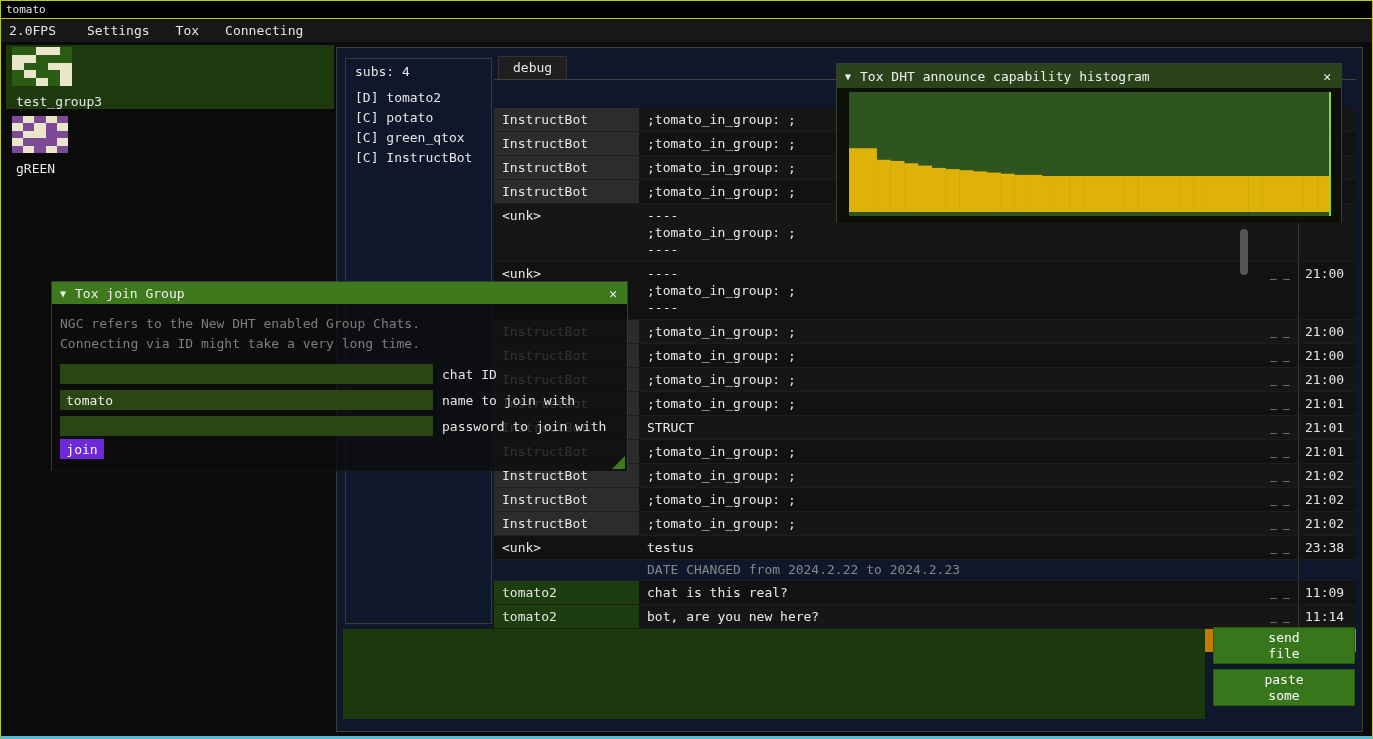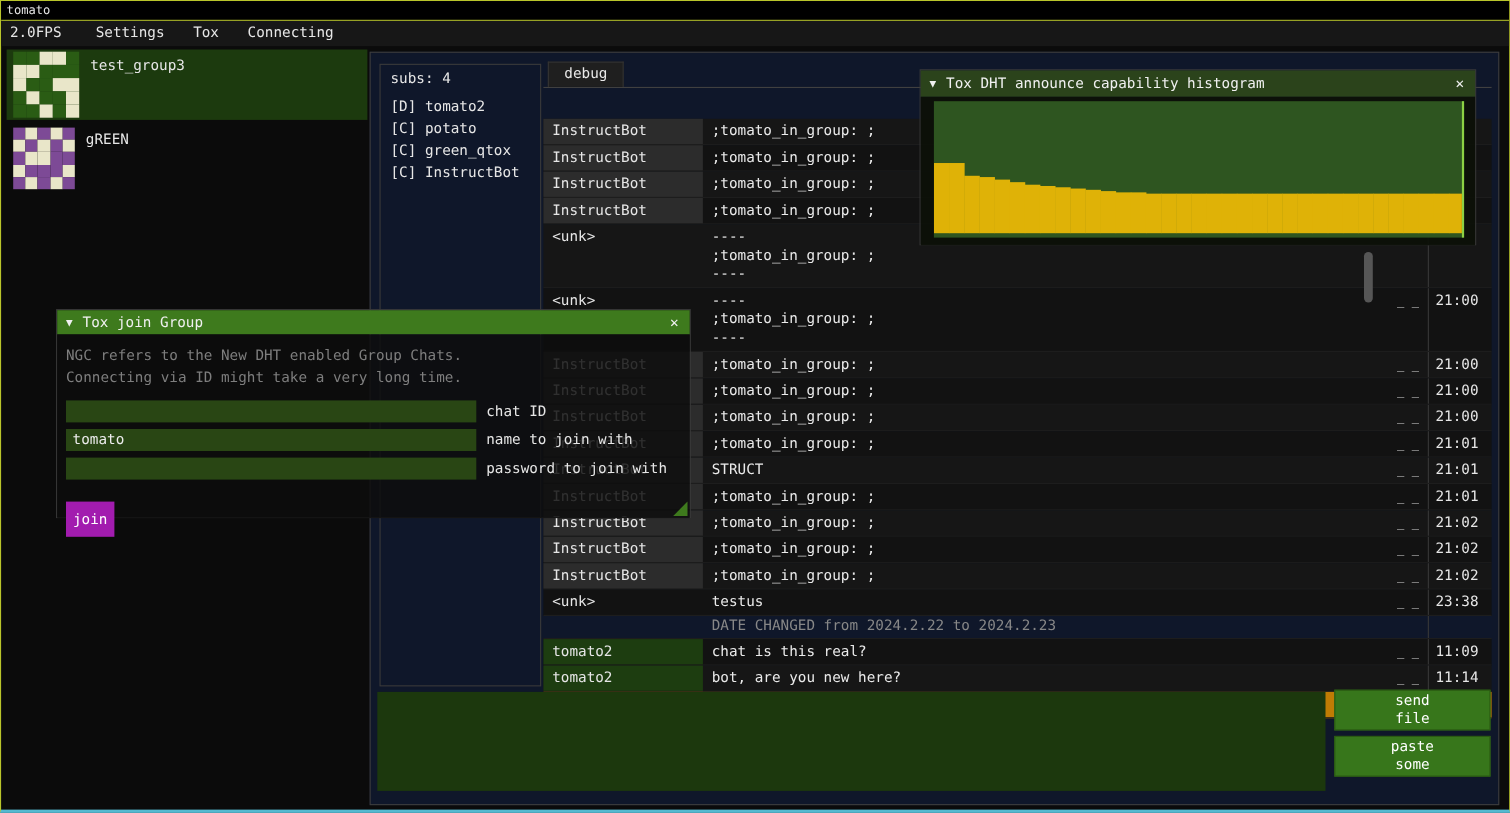--- a/index.html
+++ b/index.html
@@ -12,21 +12,21 @@
   }
   
   .titlebar { height:18px; background:#000; font-size:11px; padding:2px 5px; border-bottom:1px solid #b9c52b; }
   .menubar { height:23px; background:#171717; display:flex; align-items:center; font-size:13px; }
   .menubar .fps { padding:3px 8px; margin-right:10px; }
   .menubar-items { display:flex; }
   .menu-item { padding:3px 13px; cursor:default; }
 
   
   .group-list { position:absolute; left:5px; top:44px; width:328px; }
-  .group-row { position:relative; display:flex; height:64px; margin-bottom:3px; }
+  .group-row { position:relative; display:flex; height:64px; margin-bottom:3px;flex-direction:column; }
   .group-row.selected { background:#1c3a0e; }
   .avatar { width:60px; height:60px; margin:2px 0 0 6px; display:grid;
             grid-template-columns:repeat(5,1fr); grid-template-rows:repeat(5,1fr); }
   .group-row:nth-child(2) .avatar { width:56px; height:56px; margin-top:4px; }
   .group-name { margin:8px 0 0 10px; font-size:13px; }
 
   
   .main-window { position:absolute; left:335px; top:46px; width:1027px; height:685px;
                  background:#0f172a; border:1px solid #3d3d3d; }
   .subs-panel { position:absolute; left:8px; top:10px; width:147px; height:566px; border:1px solid #3a3a3a; }
@@ -85,21 +85,21 @@
 
   .join-dialog { left:50px; top:280px; width:577px; height:190px; z-index:6; }
   .join-title { height:22px; background:#3e7a1d; }
   .join-body { position:relative; height:167px; background:rgba(13,13,13,0.84); padding:8px 8px 0; }
   .info { font-size:13px; color:#7e7e7e; line-height:17px; margin-top:3px; }
   .field-row { display:flex; align-items:center; margin-top:6px; }
   .field-row.first { margin-top:12px; }
   .field { width:373px; height:20px; background:#294614; border:none; outline:none;
            color:#ececec; font:13px "DejaVu Sans Mono", monospace; padding:0 6px; }
   .field-label { margin-left:9px; font-size:13px; }
-  .join-btn { margin-top:20px; width:44px; height:32px; background:#a21caf; border:none;
+  .join-btn { margin-top:3px; width:44px; height:20px; background:#6d28d9; border:none;
               color:#fff; font:13px "DejaVu Sans Mono", monospace; cursor:default; }
   .resize-grip { position:absolute; right:2px; bottom:2px; width:0; height:0;
                  border-left:13px solid transparent; border-bottom:13px solid #3e7a1d; }
 </style>
 </head>
 <body>
 
 <div class="app">
 
   <div class="titlebar">

